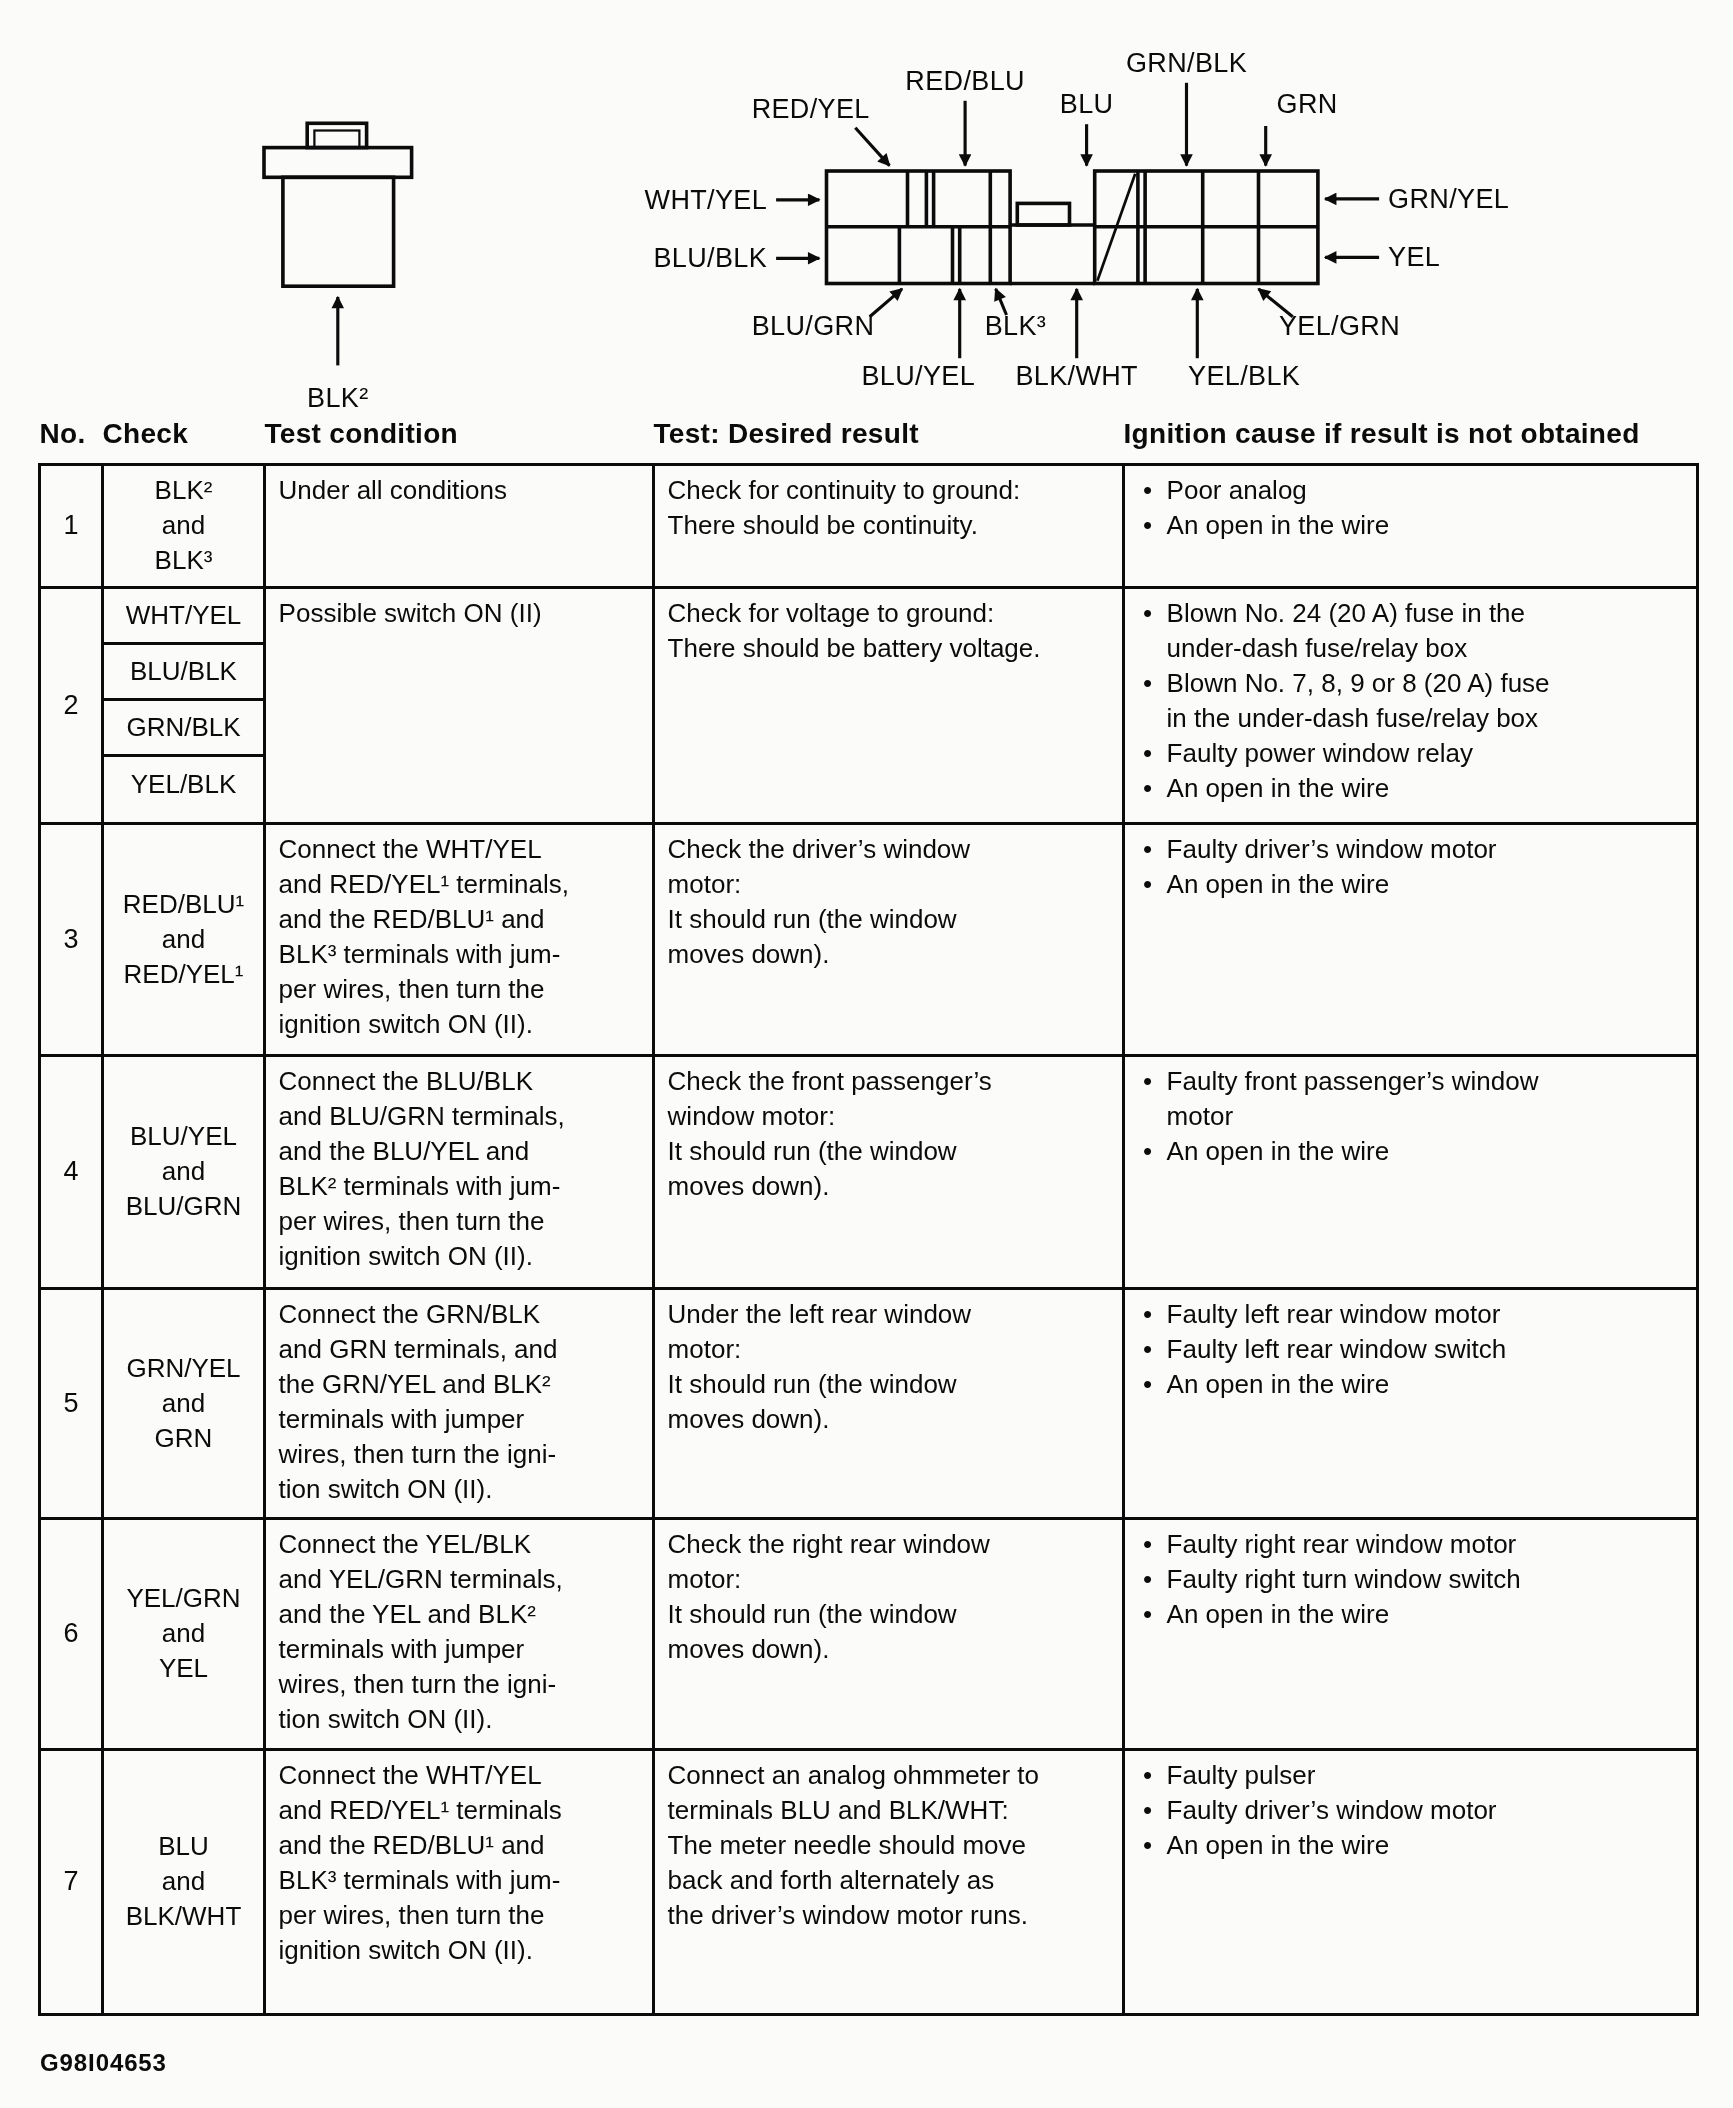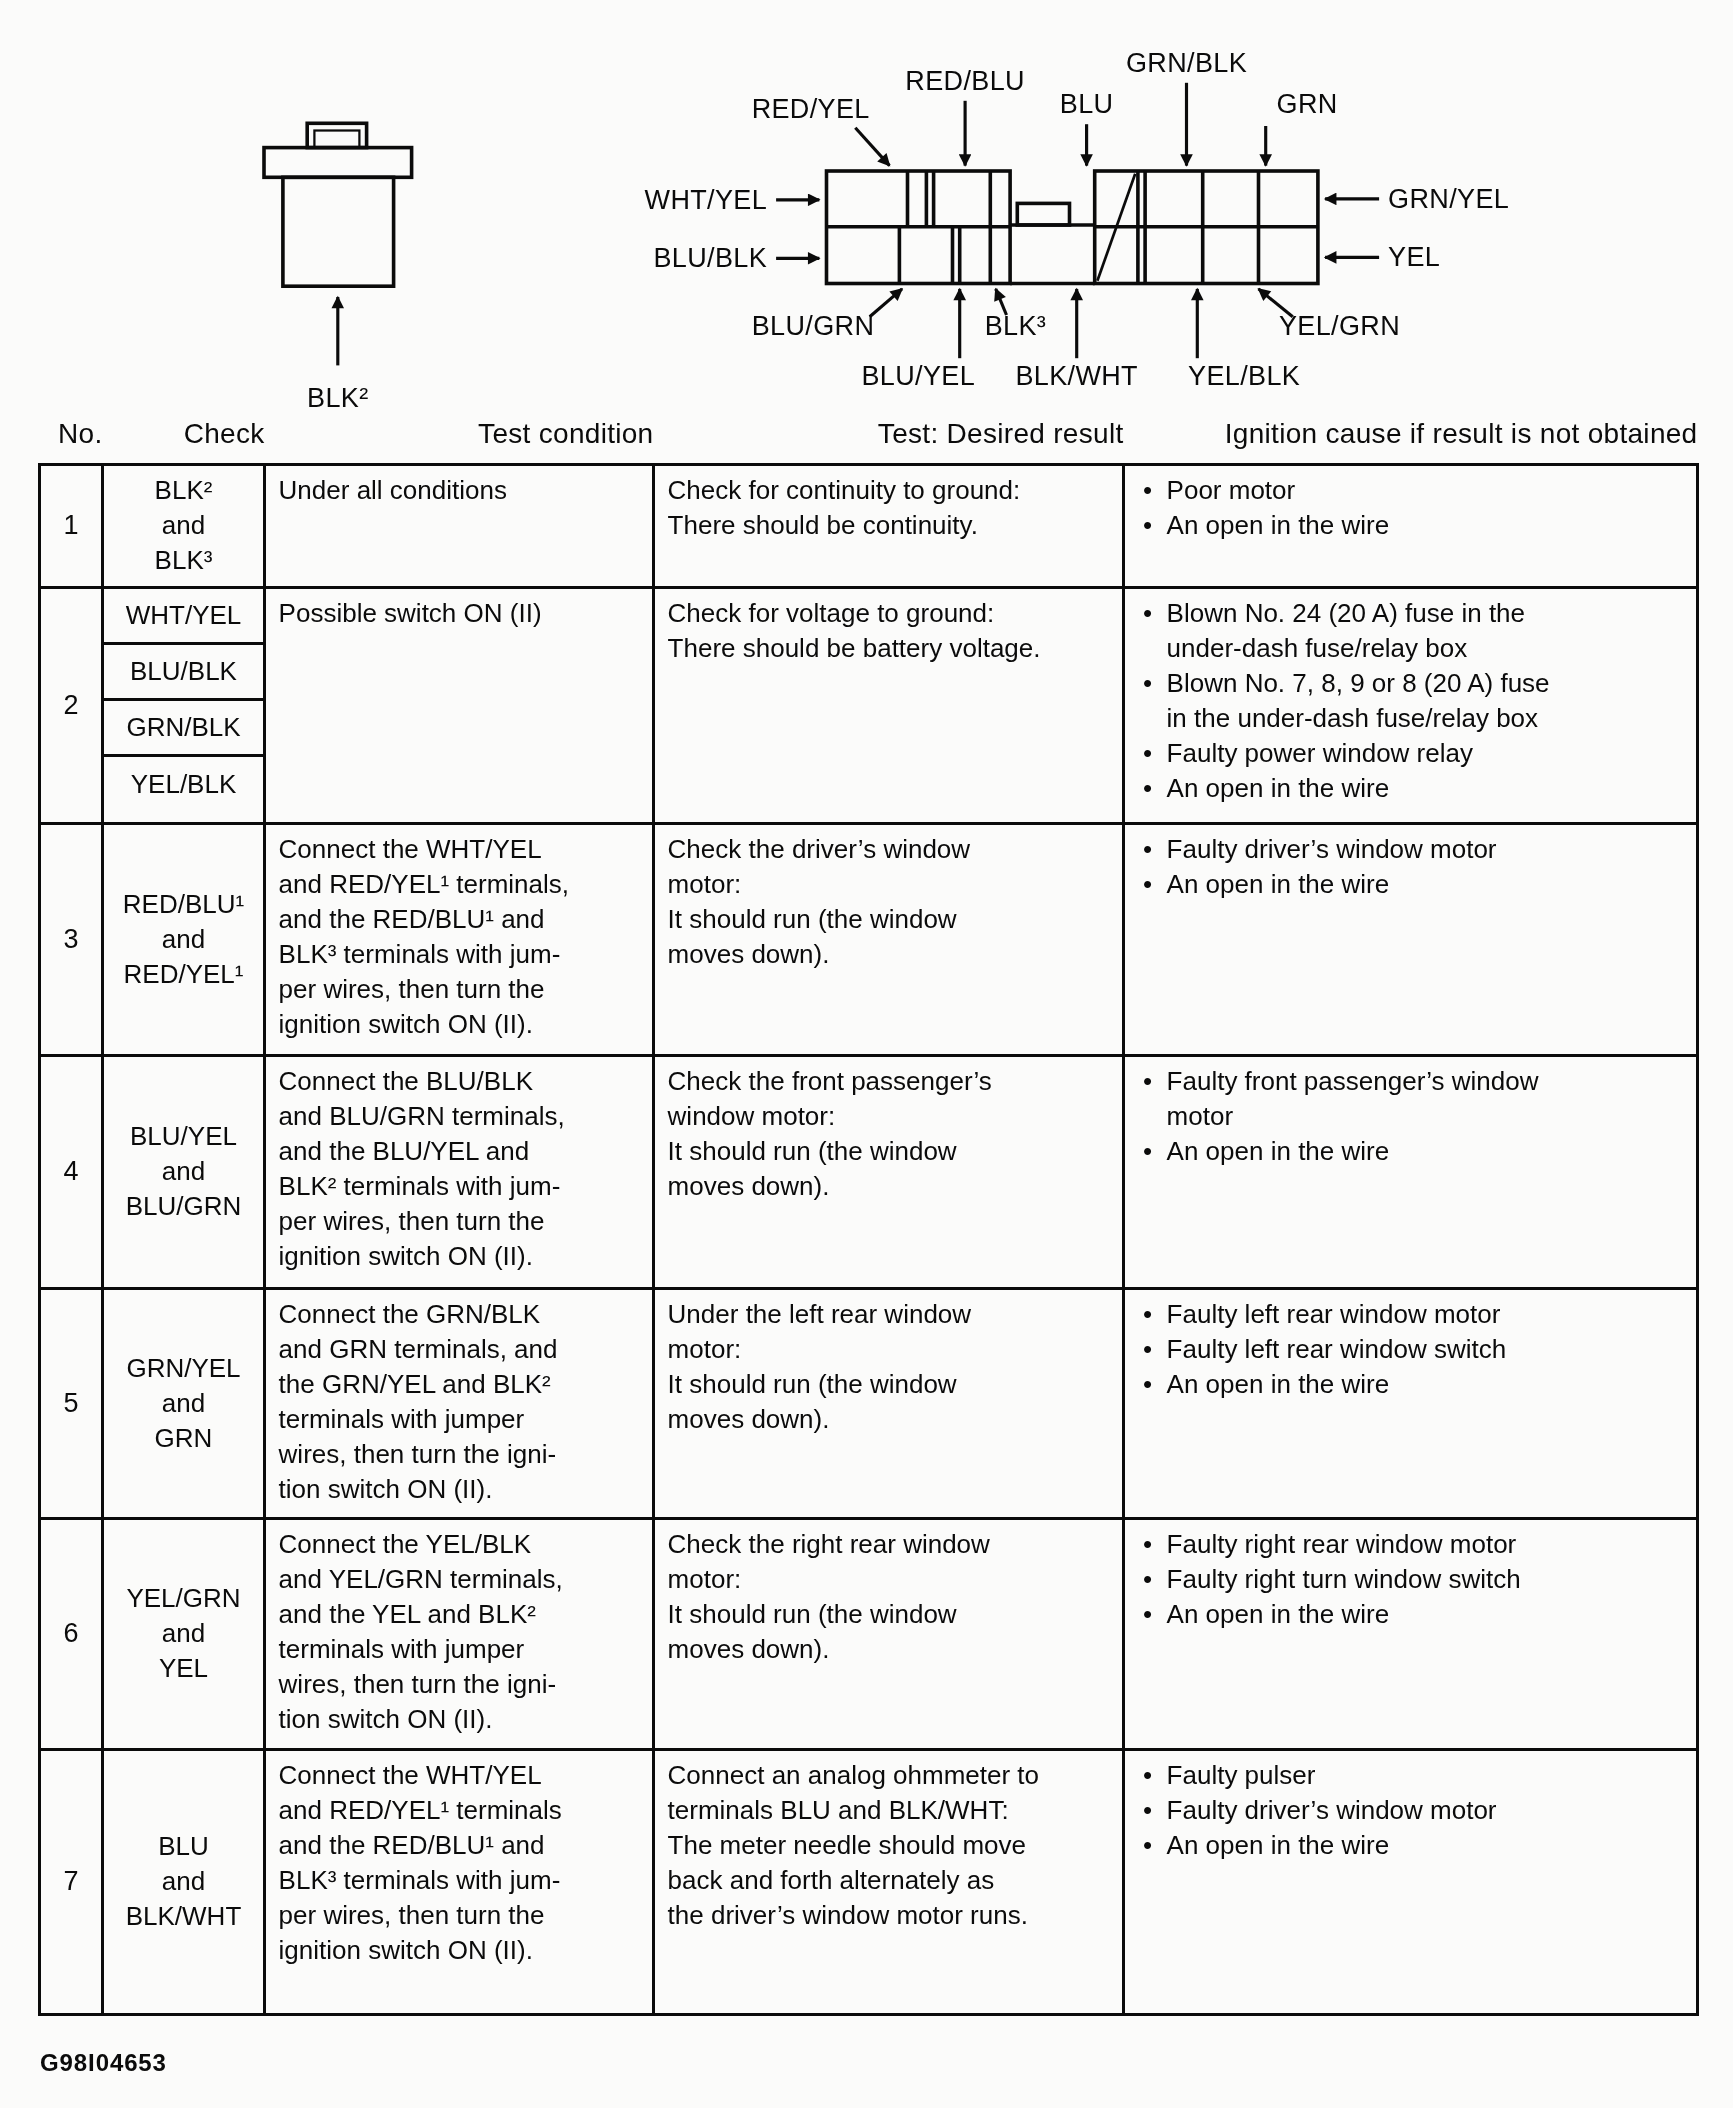--- a/index.html
+++ b/index.html
@@ -12,21 +12,21 @@
   }
   .diagram { position:absolute; top:0; left:0; }
   .diagram text { font-size:30px; fill:#0b0b0b; letter-spacing:0.4px;
     font-family:"Liberation Sans","DejaVu Sans",sans-serif; }
 
   .test-table {
     position:absolute; left:38px; top:418px; width:1658px;
     border-collapse:collapse; table-layout:fixed;
   }
   .test-table th {
-    font-size:28px; font-weight:normal; text-align:right; vertical-align:bottom;
+    font-size:28px; font-weight:bold; text-align:left; vertical-align:bottom;
     padding:0 0 12.6px 0; letter-spacing:0.3px; border:none;
   }
   .test-table td {
     border:3.6px solid #0b0b0b; font-size:26px; line-height:35px;
     padding:7.2px 12.6px; vertical-align:top;
   }
   td.c-no { vertical-align:middle; text-align:center; font-size:27px; }
   td.c-wire { vertical-align:middle; text-align:center; padding:7.2px 3.6px; }
   td.c-wire-multi { padding:0; vertical-align:top; }
   .pre { white-space:pre-line; }
@@ -146,21 +146,21 @@
         </td>
         <td>
           <div class="pre">Under all conditions</div>
         </td>
         <td>
           <div class="pre">Check for continuity to ground:
 There should be continuity.</div>
         </td>
         <td>
           <ul class="causes">
-              <li>Poor motor</li>
+              <li>Poor analog</li>
               <li>An open in the wire</li>
             </ul>
         </td>
       </tr>
 
       <tr style="height:236px">
         <td class="c-no">2</td>
         <td class="c-wire-multi">
           <div class="wire-sub">WHT/YEL</div>
             <div class="wire-sub">BLU/BLK</div>

